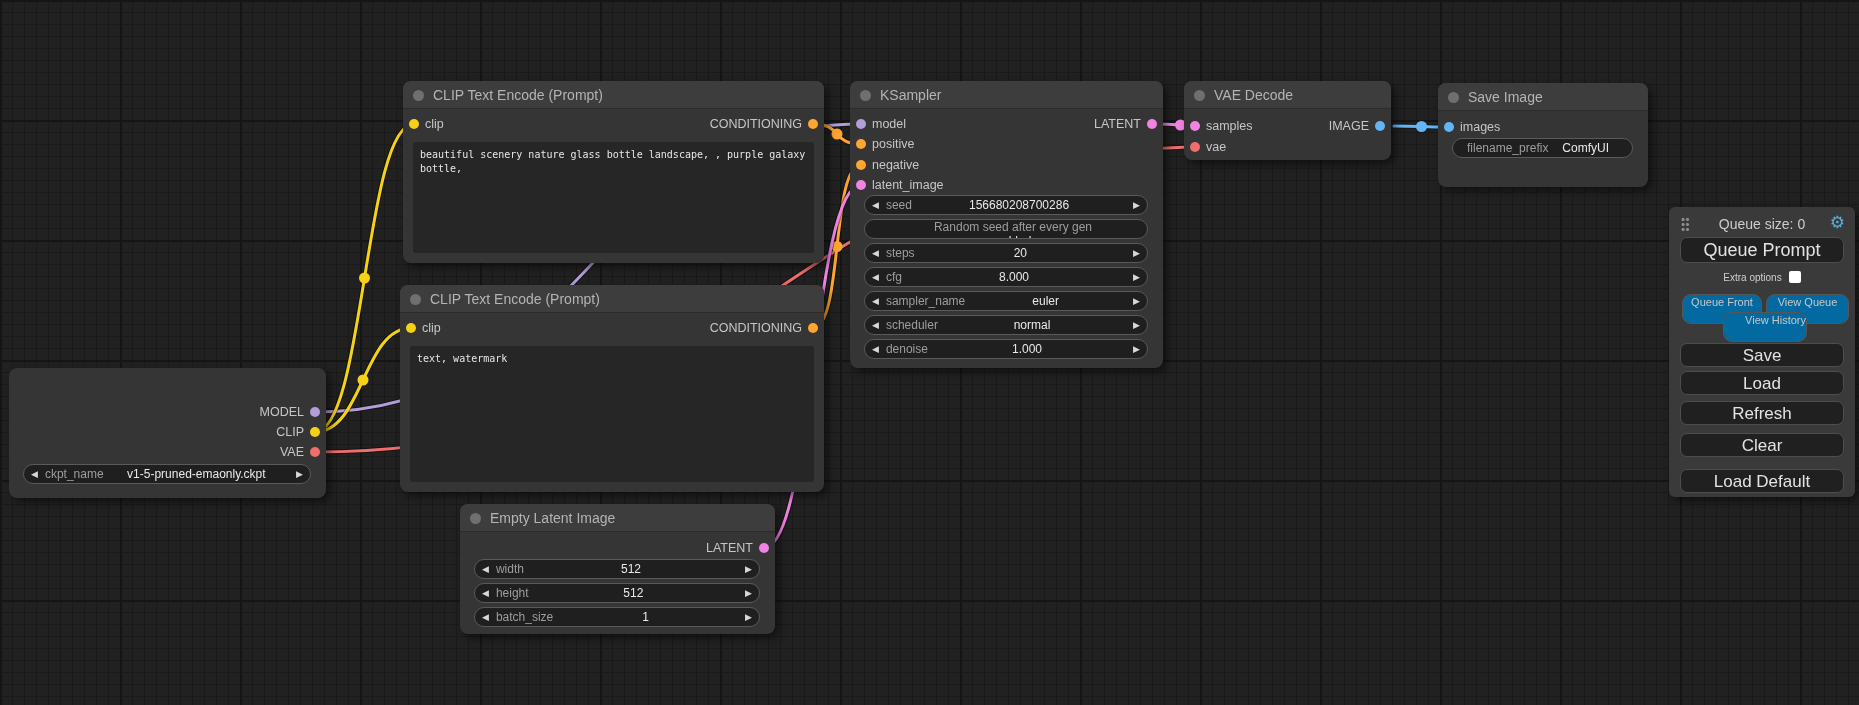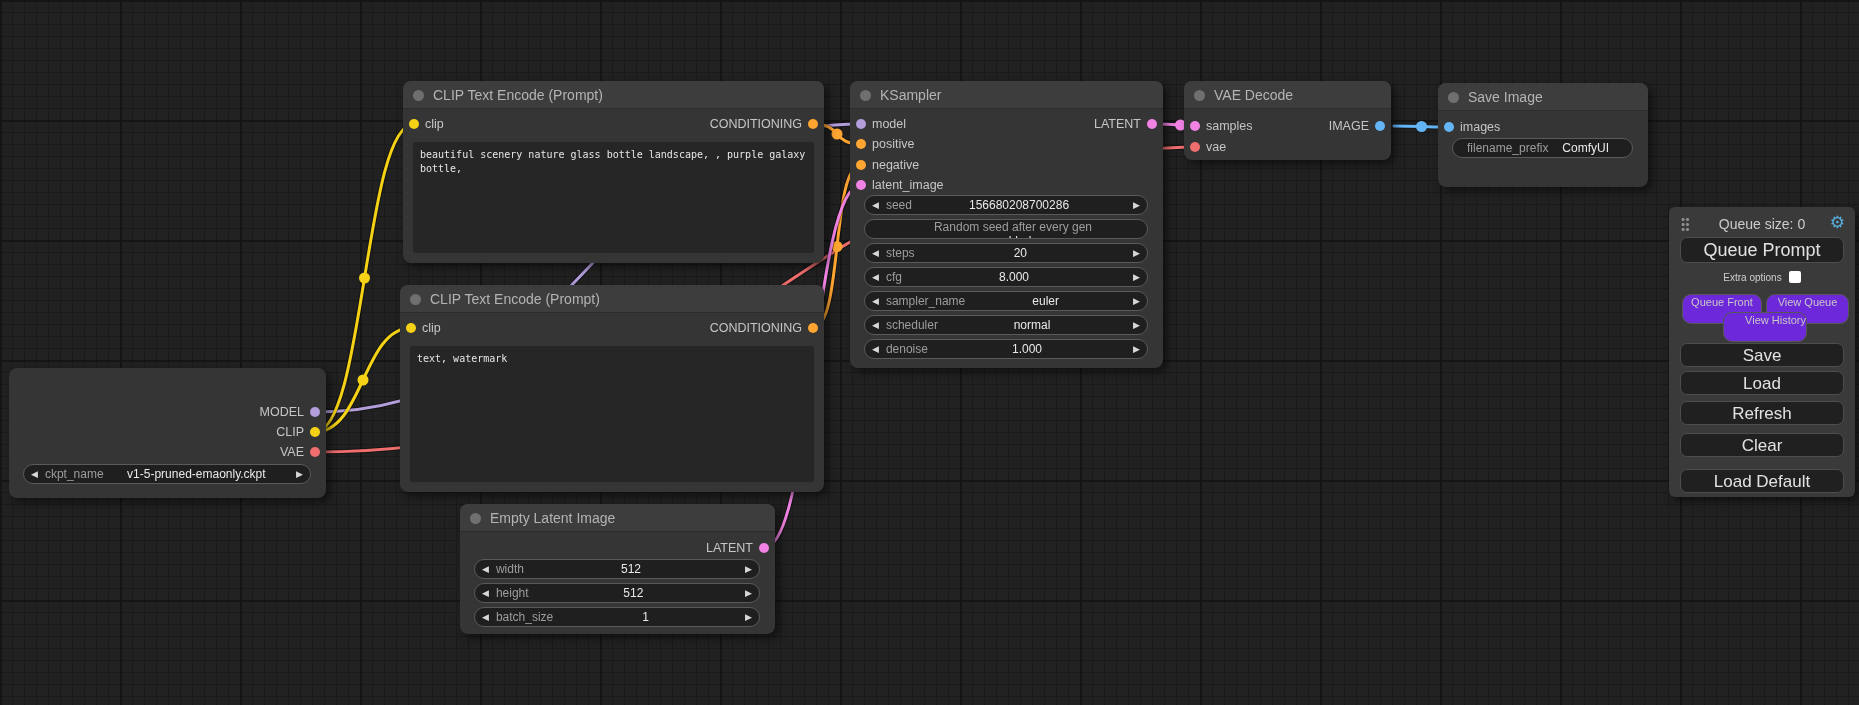--- a/index.html
+++ b/index.html
@@ -45,21 +45,21 @@
   .qhandle{position:absolute;left:2px;top:2px;width:9px;height:14px;
            background-image:radial-gradient(circle at 2px 2.5px,#8f8f8f 1.3px,transparent 1.7px);
            background-size:4.5px 5px;}
   .qgear{position:absolute;right:0px;top:-2px;font-size:17px;line-height:20px;}
   .qbtn{position:absolute;left:11px;right:11px;height:24px;background:#202020;
         border:1px solid #4d4d4d;border-radius:7px;color:#e2e2e2;font-size:17px;
         text-align:center;line-height:23px;box-sizing:border-box;white-space:nowrap;}
   .qextra{position:absolute;top:64px;left:0;right:0;text-align:center;font-size:10px;color:#cfcfcf;}
   .qcheck{display:inline-block;width:12px;height:12px;background:#ffffff;border-radius:2px;
           vertical-align:-2px;margin-left:7px;}
-  .qsmall{position:absolute;height:30px;line-height:14px;background:#6d28d9;border:1px solid #565656;
+  .qsmall{position:absolute;height:30px;line-height:14px;background:#0369a1;border:1px solid #565656;
           border-radius:9px;font-size:11px;color:#c8c8c8;text-align:center;box-sizing:border-box;}
 </style>
 </head>
 <body>
 
 <div id="app">
   <svg id="wires" width="1859" height="705">
       <path d="M 315 412 C 588 412, 588 124, 861 124" fill="none" stroke="rgba(0,0,0,0.4)" stroke-width="5"></path>
       <path d="M 315 412 C 588 412, 588 124, 861 124" fill="none" stroke="#B39DDB" stroke-width="3" stroke-linecap="round"></path>
       <path d="M 315 432 C 364.5 432, 364.5 124, 414 124" fill="none" stroke="rgba(0,0,0,0.4)" stroke-width="5"></path>

